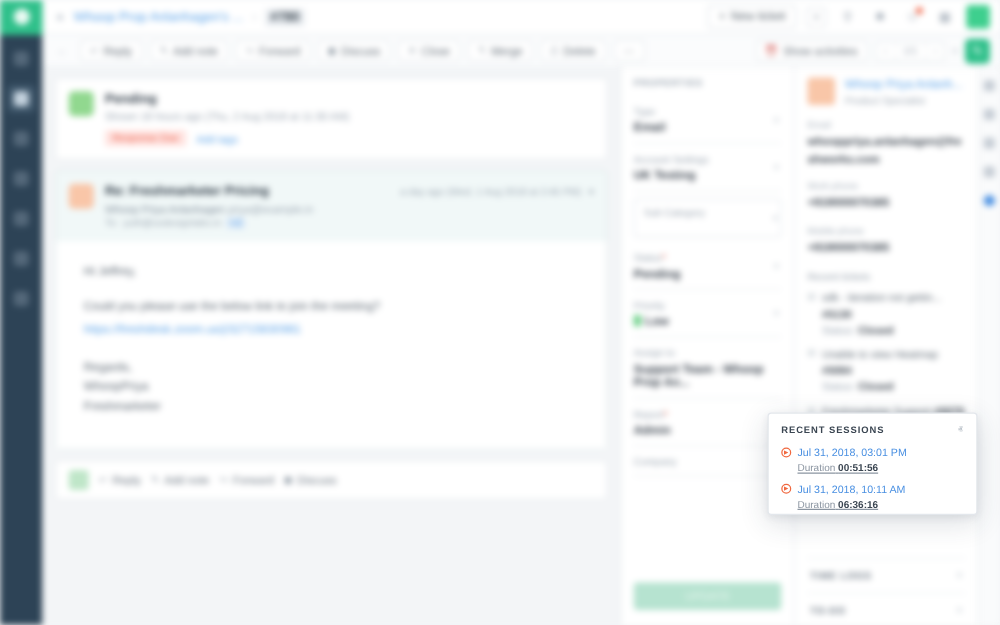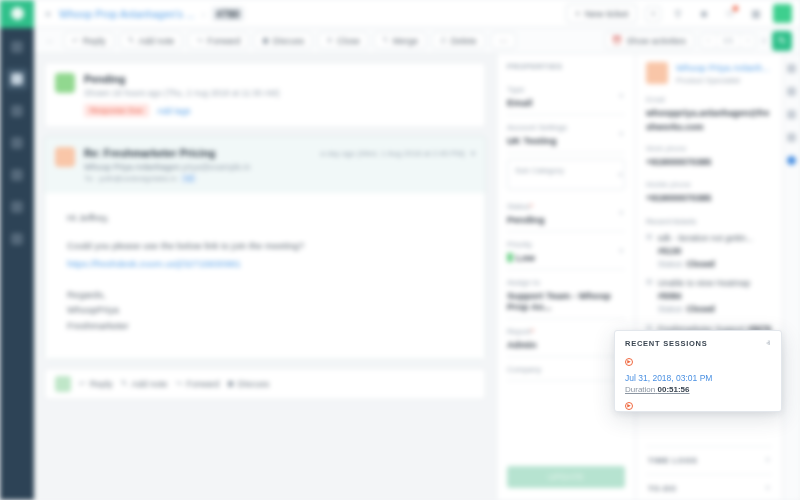--- a/index.html
+++ b/index.html
@@ -210,21 +210,21 @@
     box-shadow: 0 6px 22px rgba(40,55,75,0.16), 0 2px 6px rgba(40,55,75,0.08);
     padding: 8px 10px 0 10px;
     z-index: 50;
   }
   .pp-head {
     display: flex; align-items: flex-start;
     font-size: 7.5px; letter-spacing: .75px; font-weight: bold; color: #3b4652;
     margin-bottom: 7px;
   }
   .pp-caret { margin-left: auto; color: #a9b2bc; font-size: 8px; font-weight: normal; }
-  .pp-item { display: flex; gap: 5px; margin-bottom: 6px; flex-direction: column; }
+  .pp-item { display: flex; gap: 5px; margin-bottom: 6px; }
   .pp-play {
     width: 8px; height: 8px; border-radius: 50%;
     border: 1px solid #f0683f; color: #f0683f;
     display: flex; align-items: center; justify-content: center;
     font-size: 4.5px; flex: none; margin-top: 2px;
     line-height: 1;
   }
   .pp-when { font-size: 8.5px; color: #4a90e2; }
   .pp-dur { font-size: 8px; color: #8b95a1; margin-top: 2px; text-decoration: underline; }
   .pp-dur b { color: #3b4652; font-weight: bold; }
@@ -537,14 +537,18 @@
   <div class="pp-item">
     <span class="pp-play">▶</span>
     <span>
       <span class="pp-when">Jul 31, 2018, 03:01 PM</span>
       <span class="pp-dur" style="display:block;"><span>Duration</span> <b>00:51:56</b></span>
     </span>
   </div>
 
   <div class="pp-item">
     <span class="pp-play">▶</span>
+    <span>
+      <span class="pp-when">Jul 31, 2018, 10:11 AM</span>
+      <span class="pp-dur" style="display:block;"><span>Duration</span> <b>06:36:16</b></span>
+    </span>
   </div>
 </div>
 
 </body></html>

